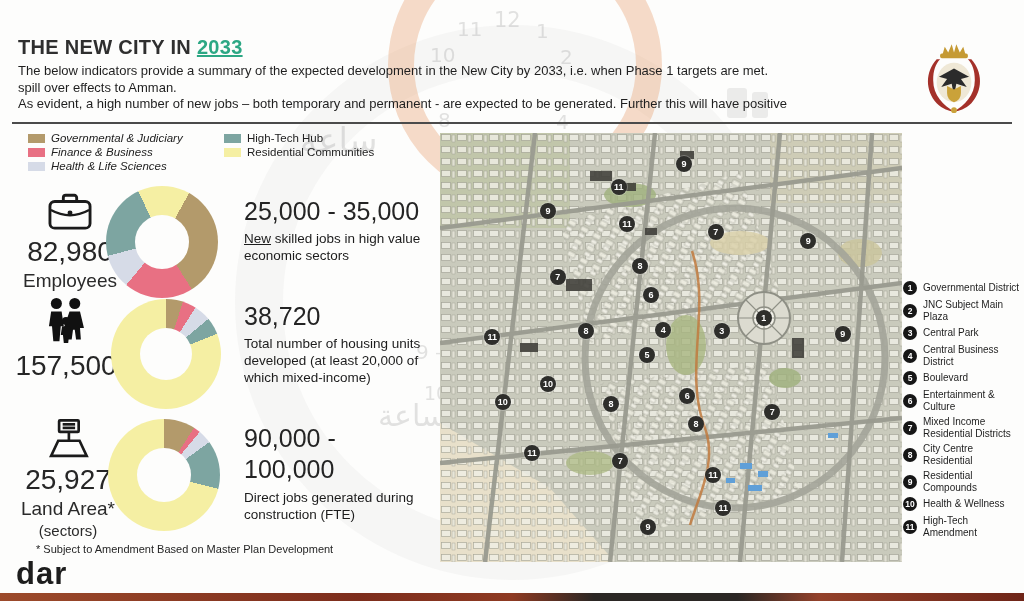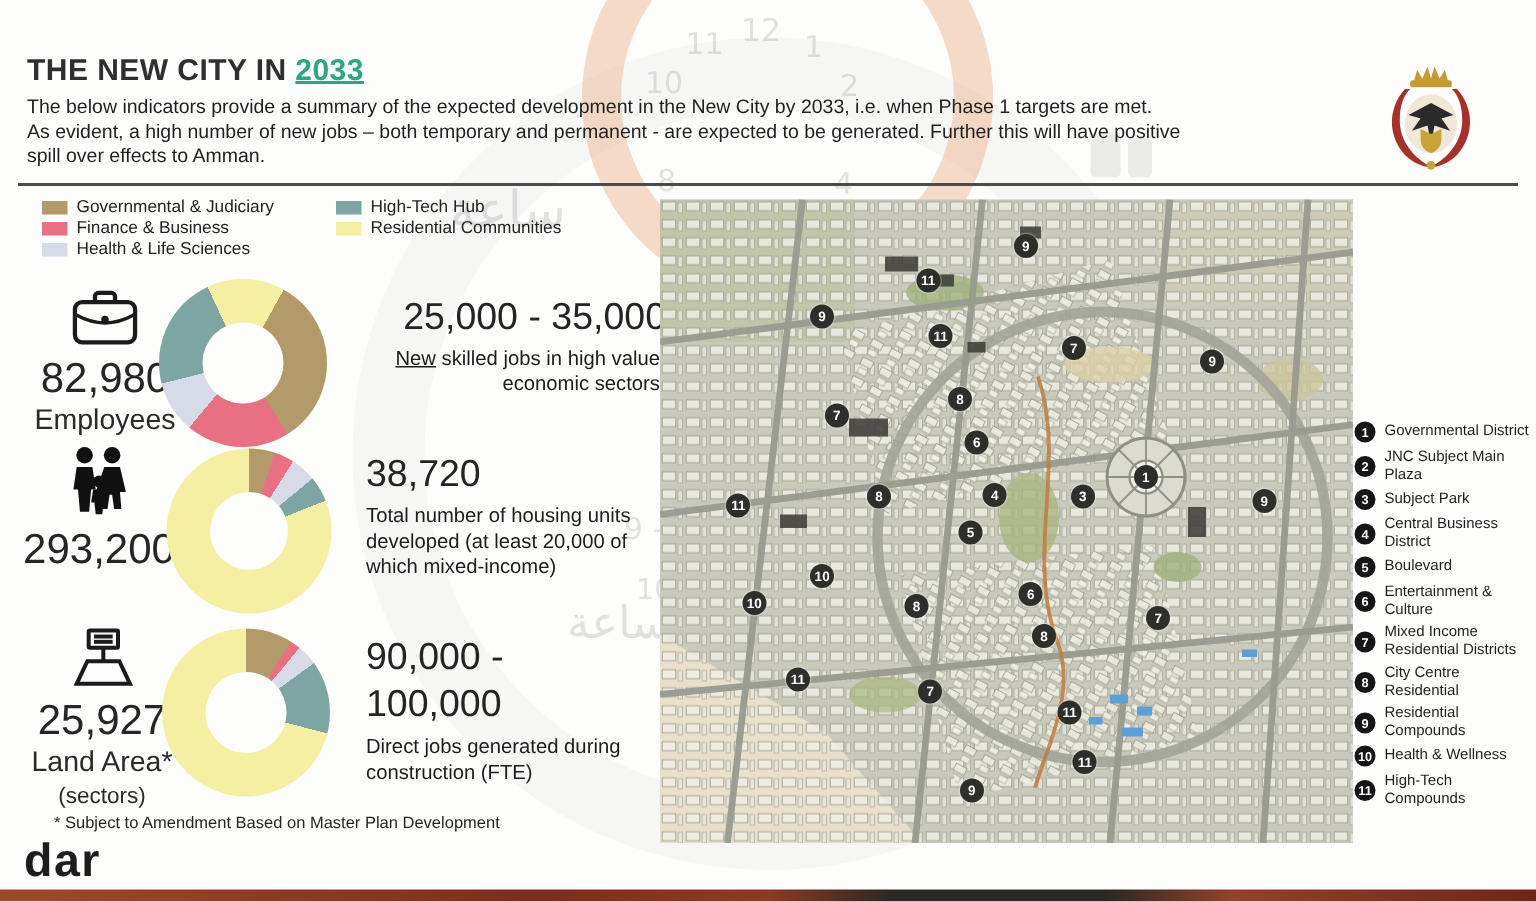--- a/index.html
+++ b/index.html
@@ -11,21 +11,21 @@
   .title .year { color:#2ca784;text-decoration:underline; }
   .intro { position:absolute; left:18px; top:63px; width:910px; font-size:13px; color:#1f1f1f; line-height:1.28; }
   .divider { position:absolute; left:12px; top:122px; width:1000px; height:2px; background:#4b4b4b; }
 
   
   .crest { position:absolute; left:918px; top:42px; width:72px; height:74px; }
 
   
   .sector-legend { position:absolute; left:28px; top:132px; display:flex; gap:18px; }
   .leg-col { display:flex; flex-direction:column; gap:2px; }
-  .leg-col.c0 { width:178px; }
+  .leg-col.c0 { width:178px;font-style:italic; }
   .leg-item { display:flex; align-items:center; gap:6px; }
   .swatch { width:17px; height:9px; flex:0 0 auto; }
   .leg-label { font-size:11.5px; color:#222; white-space:nowrap; }
 
   
   .stat-left { position:absolute; width:112px; text-align:center; }
   .stat-icon { display:block; margin:0 auto 4px; }
   .stat-num { font-size:28px; color:#262626; white-space:nowrap; }
   .stat-lbl { font-size:19px; color:#2a2a2a; margin-top:2px; }
   .stat-sub { font-size:15px; color:#2a2a2a; margin-top:2px; }
@@ -33,21 +33,21 @@
   .donut .hole { position:absolute; inset:26%; border-radius:50%; background:#fdfdfc; }
   #donut-0 { left:106px; top:186px; width:112px; height:112px; }
   #donut-1 { left:111px; top:299px; width:110px; height:110px; }
   #donut-2 { left:108px; top:419px; width:112px; height:112px; }
   #stat-0 { left:14px; top:190px; }
   #stat-1 { left:10px; top:296px; }
   #stat-2 { left:12px; top:418px; }
 
   
   .hl { position:absolute; left:244px; width:200px; }
-  #hl-0 { top:196px;text-align:right; } #hl-1 { top:301px; } #hl-2 { top:423px; }
+  #hl-0 { top:196px; } #hl-1 { top:301px; } #hl-2 { top:423px; }
   .hl-num { font-size:25px; color:#242424; line-height:1.25; }
   #hl-2 .hl-num { width:150px; }
   .hl-desc { font-size:13.5px; color:#1c1c1c; line-height:1.26; margin-top:3px; width:196px; }
   .u { text-decoration:underline; }
 
   
   .footnote { position:absolute; left:36px; top:543px; font-size:11px; color:#252525; }
   .dar-logo { position:absolute; left:16px; top:556px; font-size:31px; font-weight:600; color:#1d1d1d; letter-spacing:1px; }
 
   
@@ -101,22 +101,22 @@
       <div class="wm-text" style="left: 416px; top: 340px; font-size: 20px;">9 –</div>
       <div class="wm-text" style="left: 424px; top: 382px; font-size: 19px;">10</div>
       <div class="wm-text" style="left: 474px; top: 536px; font-size: 21px;">12</div>
       <div class="wm-text" style="left: 300px; top: 120px; font-size: 34px;">ساعة</div>
       <div class="wm-text" style="left: 378px; top: 398px; font-size: 30px;">ساعة</div>
     </div>
 
   <h1 class="title"><span>THE NEW CITY IN </span><span class="year">2033</span></h1>
   <div class="intro">
       <div class="intro-line">The below indicators provide a summary of the expected development in the New City by 2033, i.e. when Phase 1 targets are met.</div>
+      <div class="intro-line">spill over effects to Amman.</div>
       <div class="intro-line">As evident, a high number of new jobs – both temporary and permanent - are expected to be generated. Further this will have positive</div>
-      <div class="intro-line">spill over effects to Amman.</div>
     </div>
   <div class="divider"></div>
 
   <div class="crest">
     <svg viewBox="0 0 60 64" width="72" height="74">
       <path d="M20 11 l2-7 3 5 3-7 2 7 2-7 3 7 3-5 2 7 z" fill="#c59a34"></path>
       <rect x="18" y="10" width="24" height="4" rx="1.5" fill="#c59a34"></rect>
       <path d="M15 15 C5 26 5 42 15 53 C20 58 26 60 30 60 C21 55 12 46 12 33 C12 25 14 19 18 15 Z" fill="#a4312a"></path>
       <path d="M45 15 C55 26 55 42 45 53 C40 58 34 60 30 60 C39 55 48 46 48 33 C48 25 46 19 42 15 Z" fill="#a4312a"></path>
       <ellipse cx="30" cy="35" rx="15" ry="17" fill="#efe8d6"></ellipse>
@@ -171,21 +171,21 @@
     <svg class="stat-icon" viewBox="0 0 48 54" width="42" height="50">
       <g fill="#111">
         <circle cx="13" cy="7" r="6.3"></circle>
         <circle cx="34" cy="7" r="6.3"></circle>
         <path d="M7 16 h12 l2.5 17 h-3.5 l-1.5 17 h-7 l-1.5-17 H4.5 z"></path>
         <path d="M28 16 h12 l4.5 19 h-4.5 l1 13 h-5.5 l-1.5-11 h-2 l-1.5 11 h-5.5 l1-13 h-4.5 z"></path>
         <circle cx="24" cy="27" r="4.6"></circle>
         <path d="M19.5 33 h9 l1.5 10 h-2.5 l-1 9 h-5 l-1-9 H18 z"></path>
       </g>
     </svg>
-    <div class="stat-num">293,200</div>
+    <div class="stat-num">157,500</div>
   </div>
   <div class="donut" id="donut-1" style="background: conic-gradient(rgb(179, 154, 107) 0%, rgb(179, 154, 107) 5%, rgb(232, 112, 131) 5%, rgb(232, 112, 131) 9%, rgb(214, 219, 231) 9%, rgb(214, 219, 231) 14%, rgb(125, 165, 161) 14%, rgb(125, 165, 161) 19%, rgb(245, 239, 163) 19%, rgb(245, 239, 163) 100%);">
       <div class="hole"></div>
     </div>
 
   <div class="stat-left" id="stat-2">
     <svg class="stat-icon" viewBox="0 0 54 46" width="48" height="42">
       <g fill="none" stroke="#1b1b1b" stroke-width="3">
         <rect x="17" y="2" width="22" height="13" rx="1"></rect>
         <line x1="21" y1="6.5" x2="35" y2="6.5"></line>
@@ -314,21 +314,21 @@
       <div class="ml-item">
         <span class="badge">1</span>
         <span class="ml-label">Governmental District</span>
       </div>
       <div class="ml-item">
         <span class="badge">2</span>
         <span class="ml-label">JNC Subject Main Plaza</span>
       </div>
       <div class="ml-item">
         <span class="badge">3</span>
-        <span class="ml-label">Subject Park</span>
+        <span class="ml-label">Central Park</span>
       </div>
       <div class="ml-item">
         <span class="badge">4</span>
         <span class="ml-label">Central Business District</span>
       </div>
       <div class="ml-item">
         <span class="badge">5</span>
         <span class="ml-label">Boulevard</span>
       </div>
       <div class="ml-item">
@@ -346,18 +346,18 @@
       <div class="ml-item">
         <span class="badge">9</span>
         <span class="ml-label">Residential Compounds</span>
       </div>
       <div class="ml-item">
         <span class="badge">10</span>
         <span class="ml-label">Health &amp; Wellness</span>
       </div>
       <div class="ml-item">
         <span class="badge">11</span>
-        <span class="ml-label">High-Tech Compounds</span>
+        <span class="ml-label">High-Tech Amendment</span>
       </div>
     </div>
 
   <div class="bottom-bar"></div>
 </div>
 
 </body></html>

